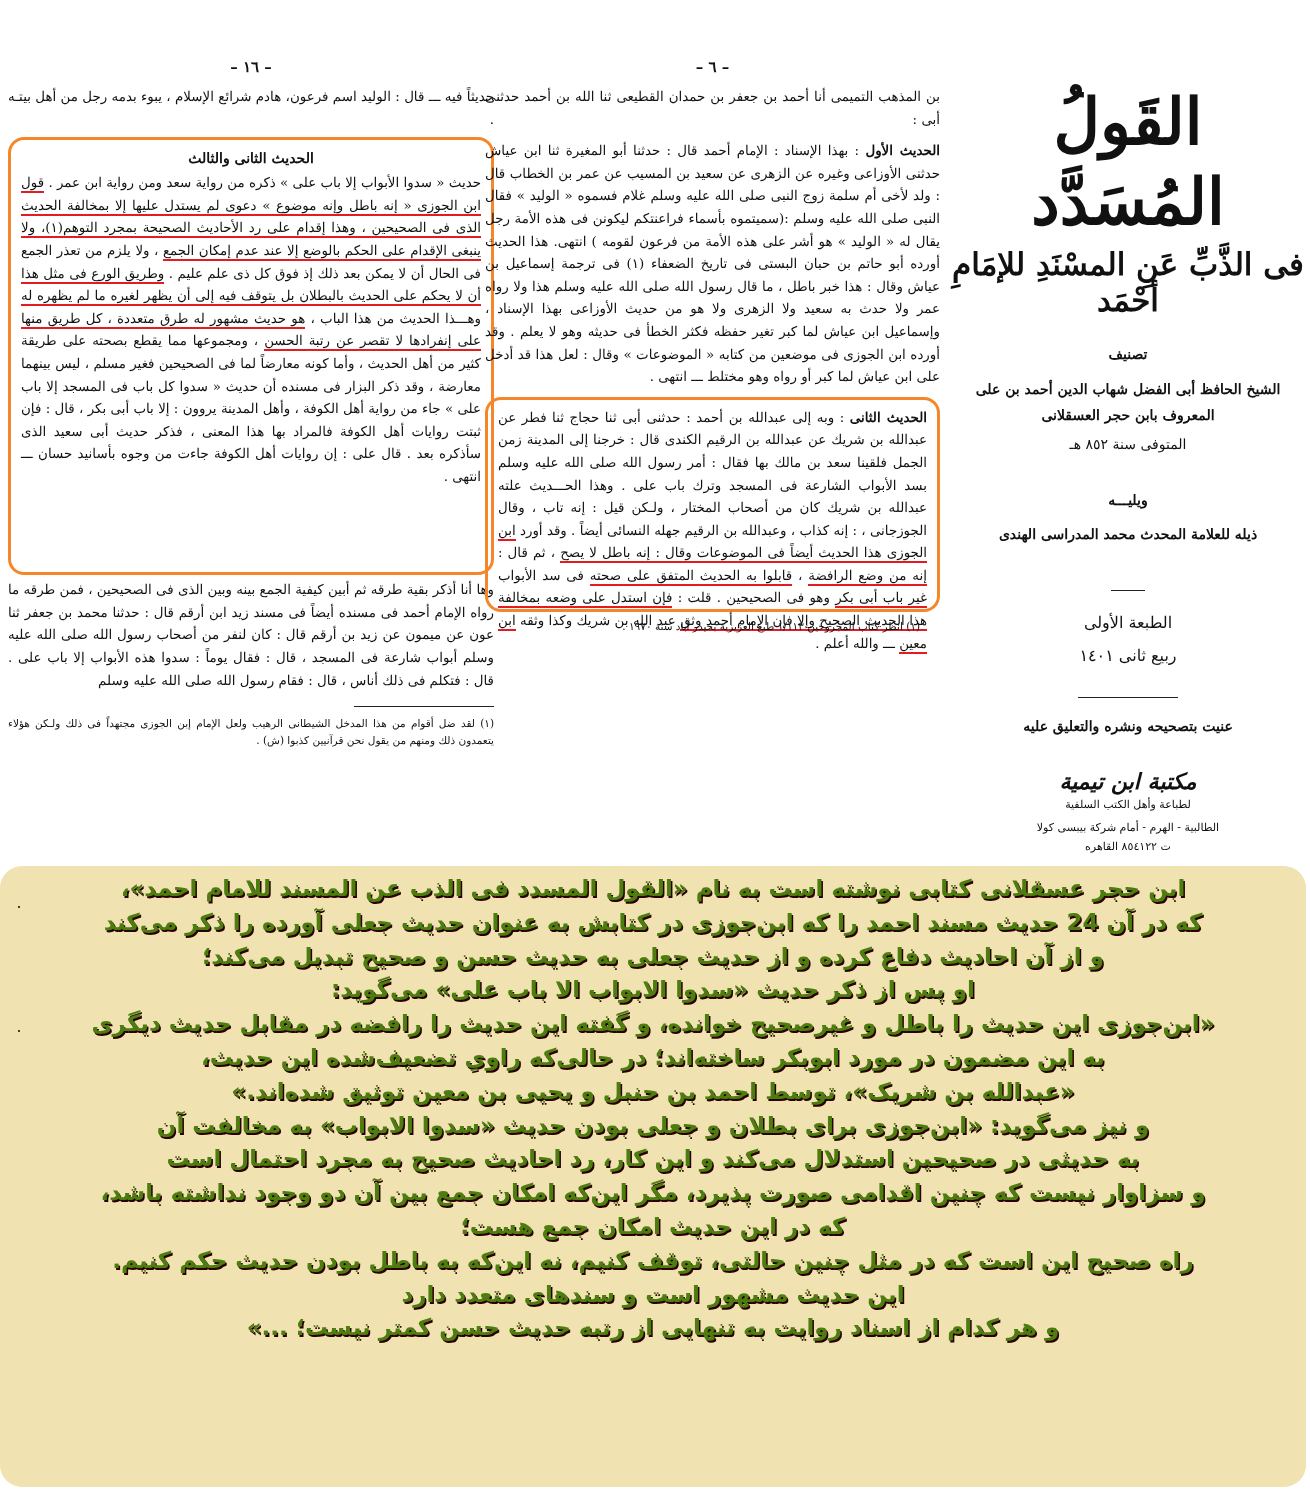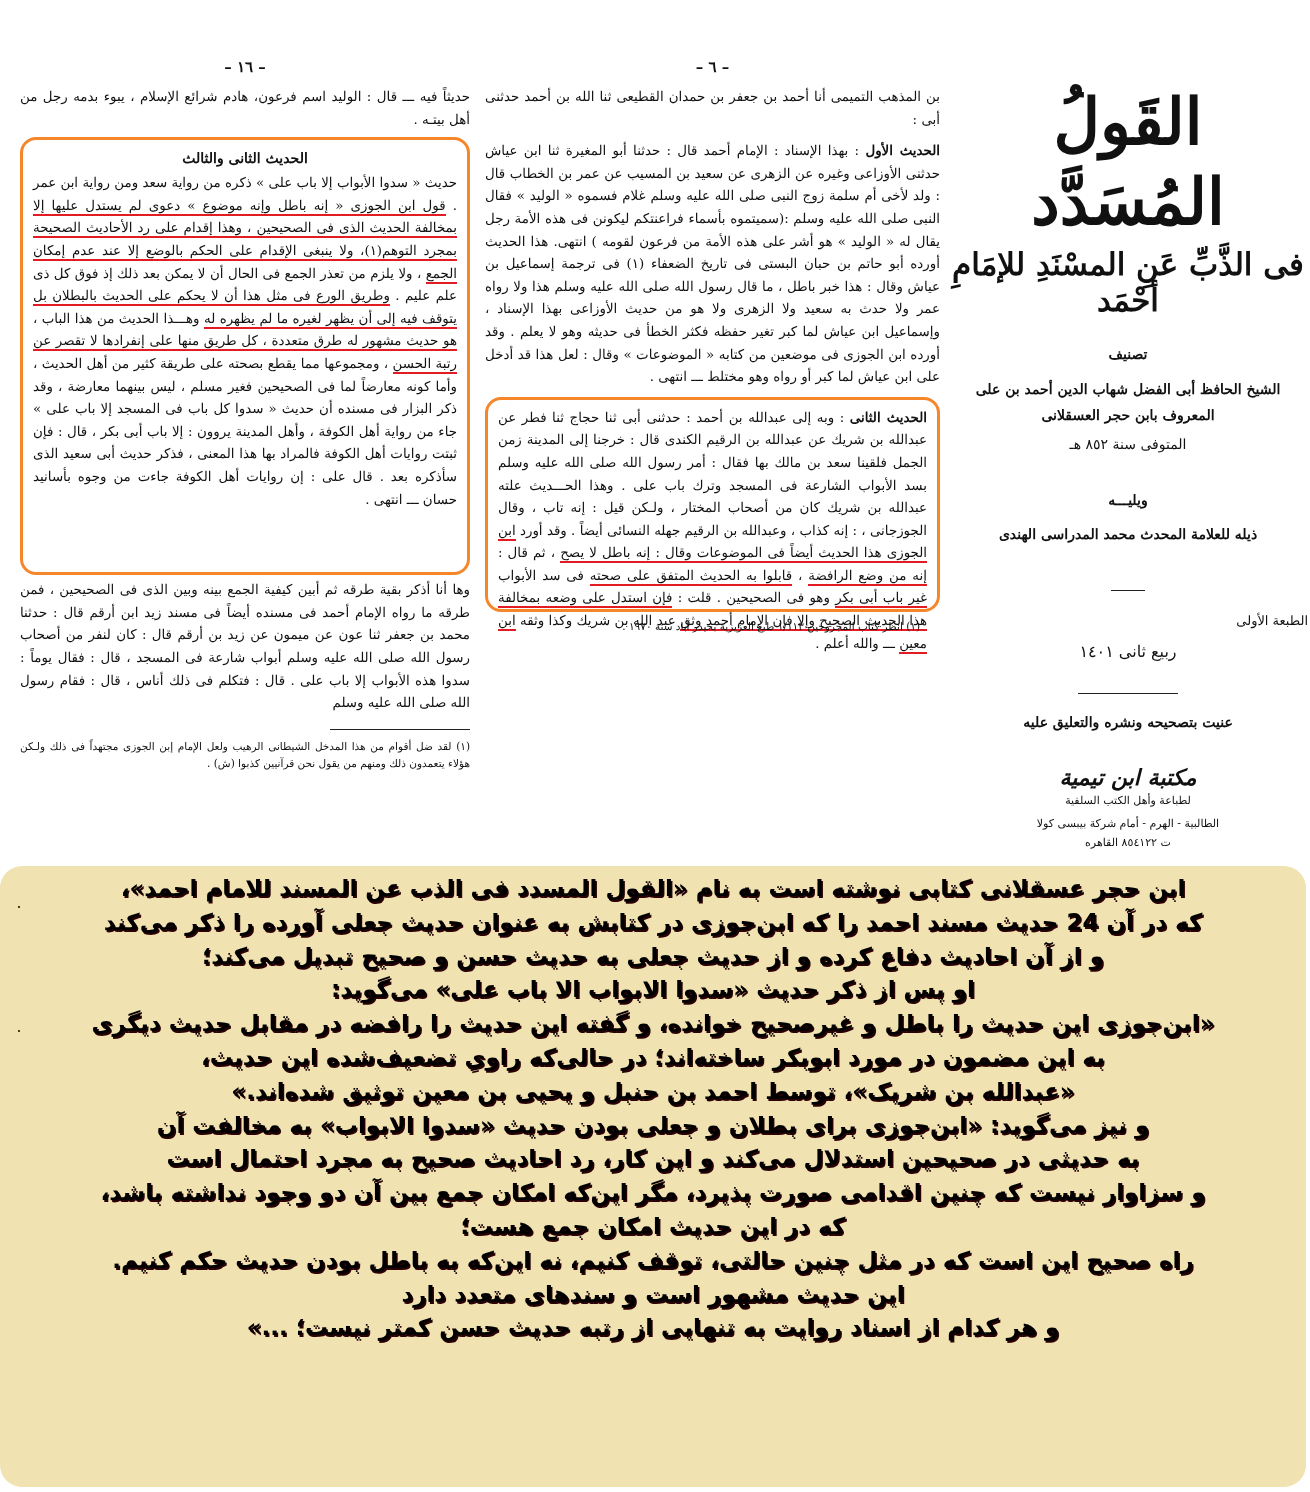--- a/index.html
+++ b/index.html
@@ -4,21 +4,21 @@
   <style>
     html, body { margin: 0; padding: 0; background: #ffffff; }
     body {
       width: 1310px; height: 1492px; position: relative; overflow: hidden;
       font-family: "DejaVu Serif", serif; color: #111;
     }
     .page {
       position: absolute; top: 0; bottom: 650px;
       direction: rtl;
     }
-    .page-left { left: 20px; width: 450px; }
+    .page-left { left: 8px; width: 486px; }
     .page-mid { left: 485px; width: 455px; }
     .page-right { left: 948px; width: 360px; }
 
     .page-num {
       text-align: center; font-size: 15px; font-weight: bold;
       margin-top: 58px; height: 22px; direction: ltr;
     }
     .para {
       font-size: 13.4px; line-height: 22.6px; text-align: justify;
       text-align-last: right; margin: 0;
@@ -45,38 +45,38 @@
       text-align: center; font-size: 31px; line-height: 36px; font-weight: bold; margin-top: 4px;
     }
     .center { text-align: center; }
     .rp-label { font-size: 14px; font-weight: bold; margin-top: 28px; }
     .rp-author { font-size: 14px; font-weight: bold; line-height: 26px; margin-top: 14px; }
     .rp-died { font-size: 14px; margin-top: 8px; }
     .rp-and { font-size: 14px; font-weight: bold; margin-top: 40px; }
     .rp-addendum { font-size: 14px; font-weight: bold; margin-top: 18px; }
     .rp-rule { width: 34px; height: 1px; background: #222; margin: 48px auto 0; }
     .rp-rule.wide { width: 100px; margin-top: 32px; }
-    .rp-edition { font-size: 13px; margin-top: 22px; text-align: right; }
+    .rp-edition { font-size: 16px; margin-top: 22px; }
     .rp-date { font-size: 16px; margin-top: 14px; }
     .rp-care { font-size: 14px; font-weight: bold; margin-top: 20px; }
     .rp-publisher { font-size: 22px; font-weight: bold; margin-top: 34px; font-style: italic; }
     .rp-pubsub { font-size: 11px; margin-top: 4px; }
     .rp-address { font-size: 11px; margin-top: 10px; }
     .rp-phone { font-size: 11px; margin-top: 6px; }
 
     
     .fa-box {
       position: absolute; left: 0; top: 866px; width: 1306px; height: 621px;
       background: #f1e2b2; border-radius: 22px 22px 22px 22px;
       direction: rtl; box-sizing: border-box; padding-top: 6px;
     }
     .fa-line {
       text-align: center; font-family: "DejaVu Sans", sans-serif;
       font-weight: bold; font-size: 23px; line-height: 33.8px;
-      color: #000000; text-shadow: 1.5px 1.5px 0 #2a0005; margin: 0;
+      color: #4d7c0f; text-shadow: 1.5px 1.5px 0 #2a0005; margin: 0;
       letter-spacing: -0.2px;
     }
     .fa-dot { position: absolute; width: 2px; height: 2px; background: #5a3a10; }
   </style>
 </head>
 <body>
 
 <div class="page page-left">
   <div class="page-num">– ١٦ –</div>
   <p class="para" style="margin-top:6px;">حديثاً فيه ـــ قال : الوليد اسم فرعون، هادم شرائع الإسلام ، يبوء بدمه رجل من أهل بيتـه .</p>

